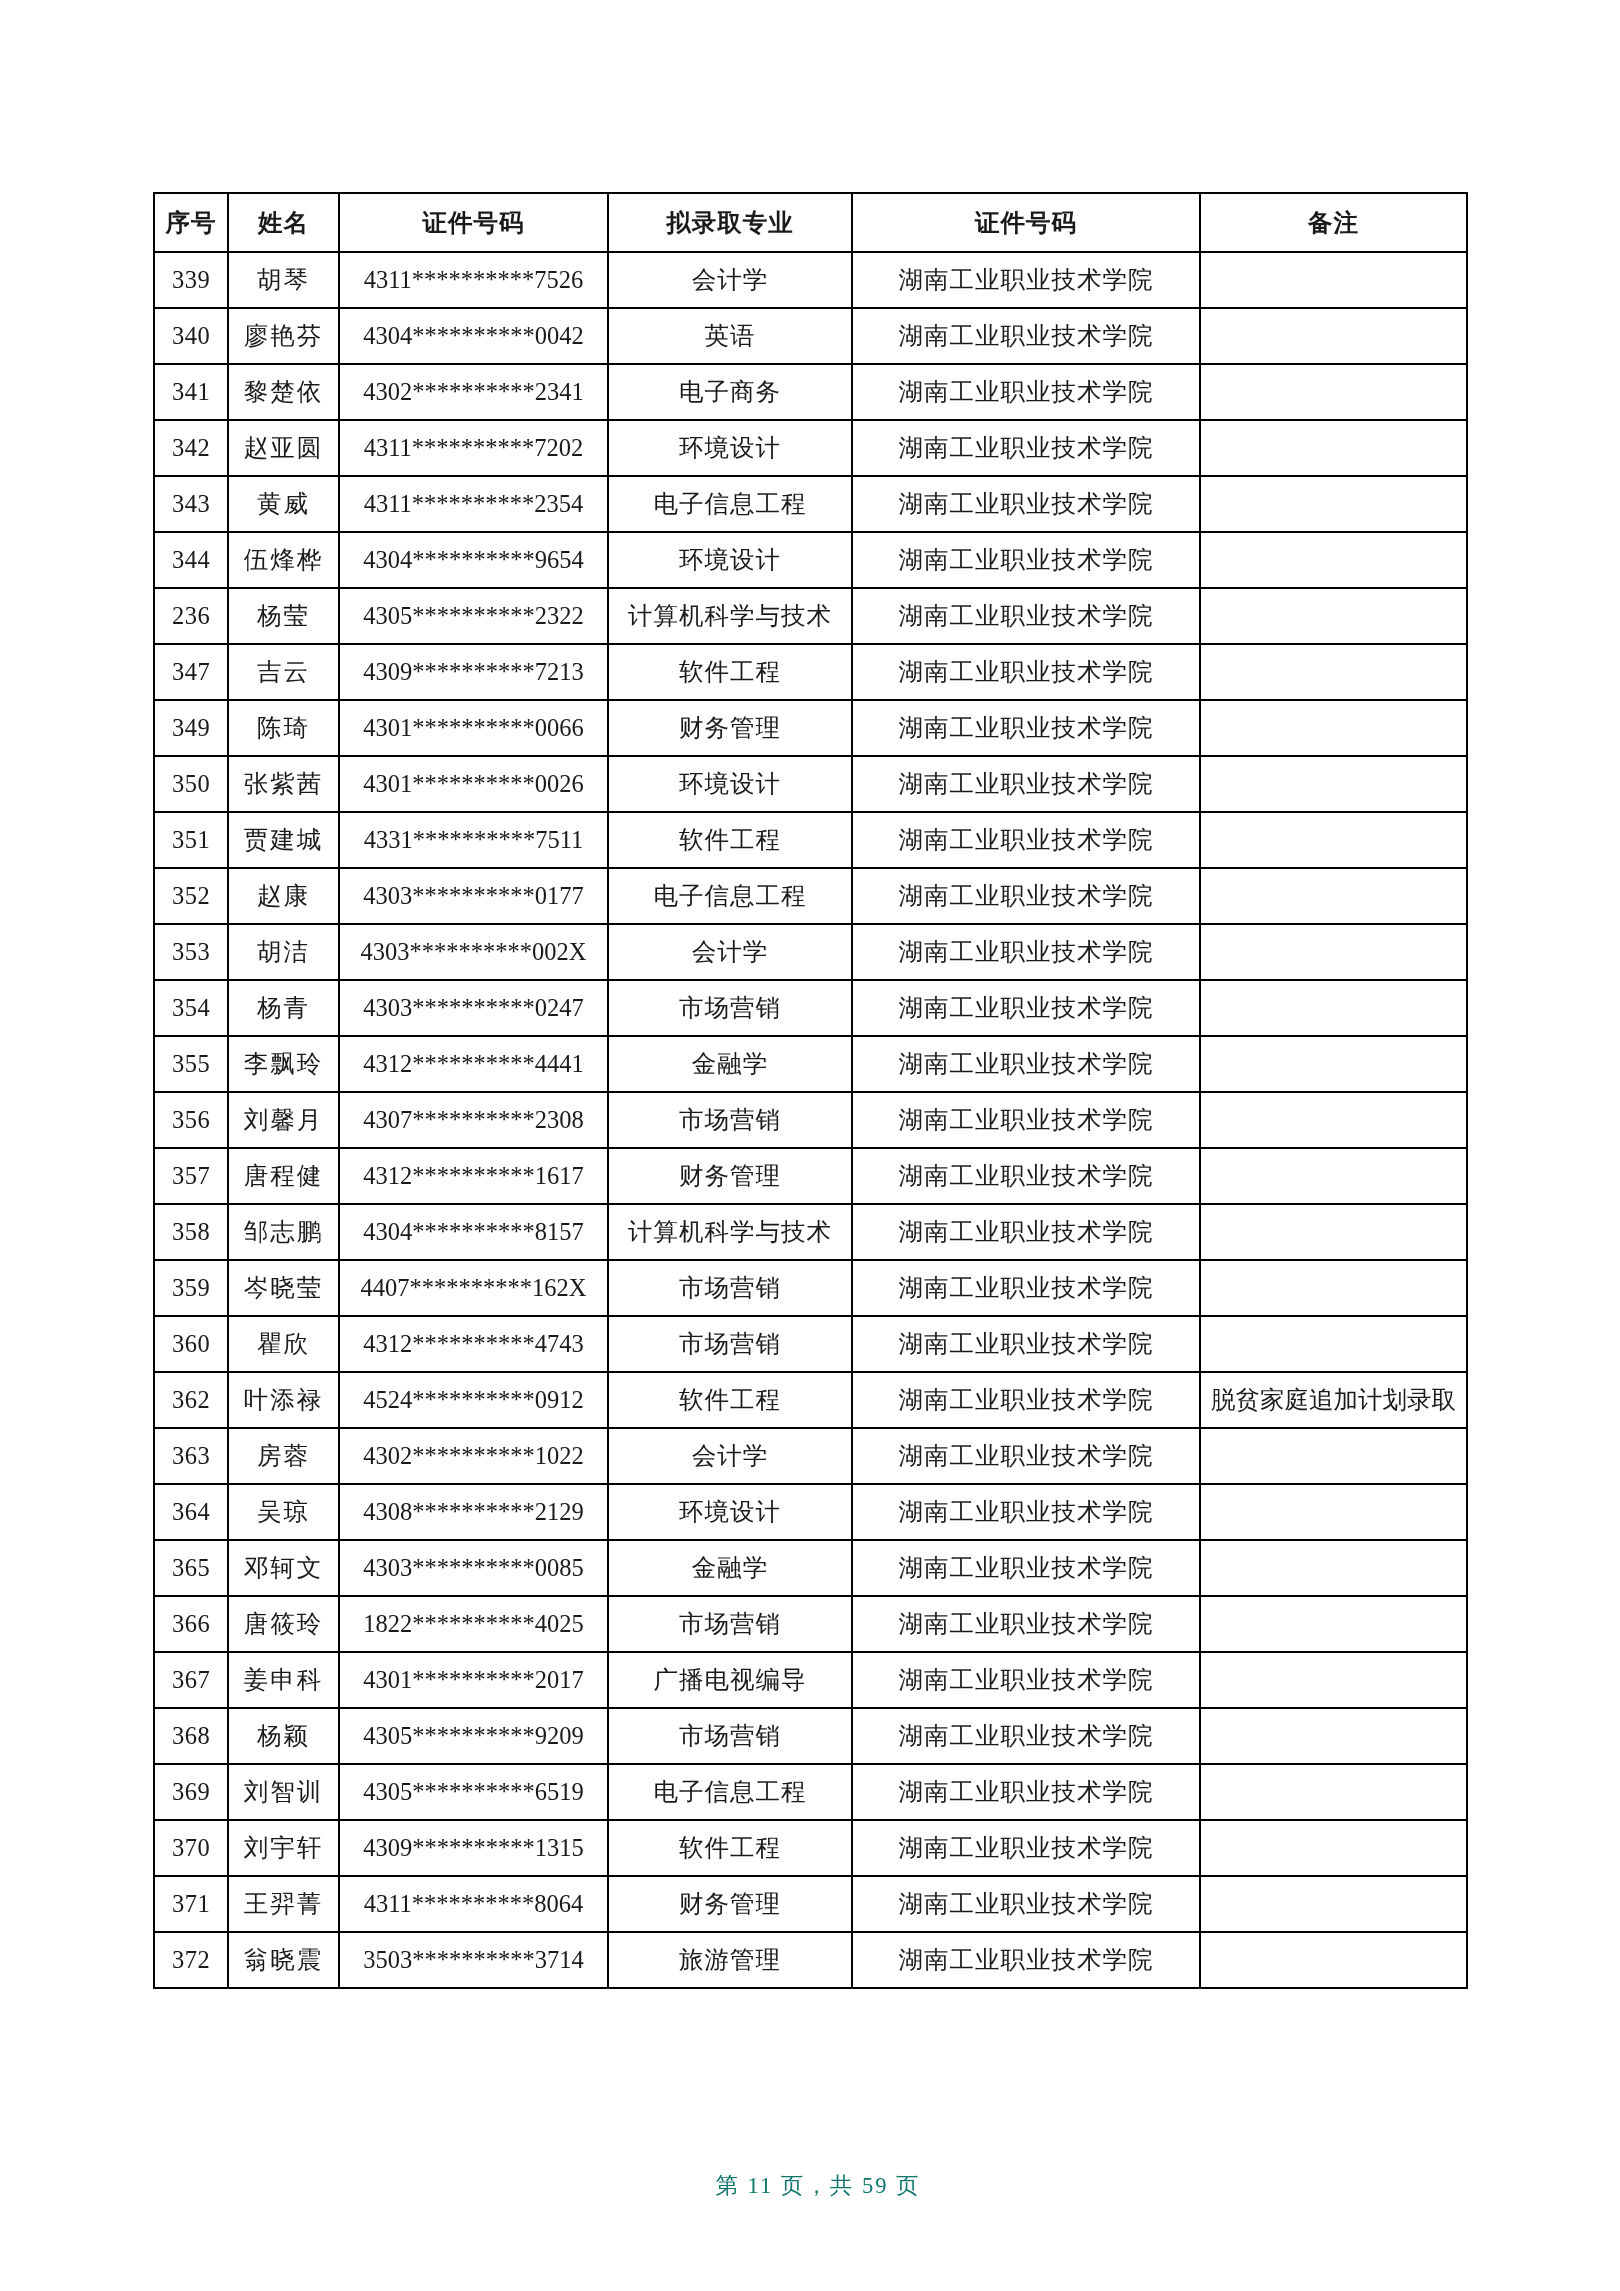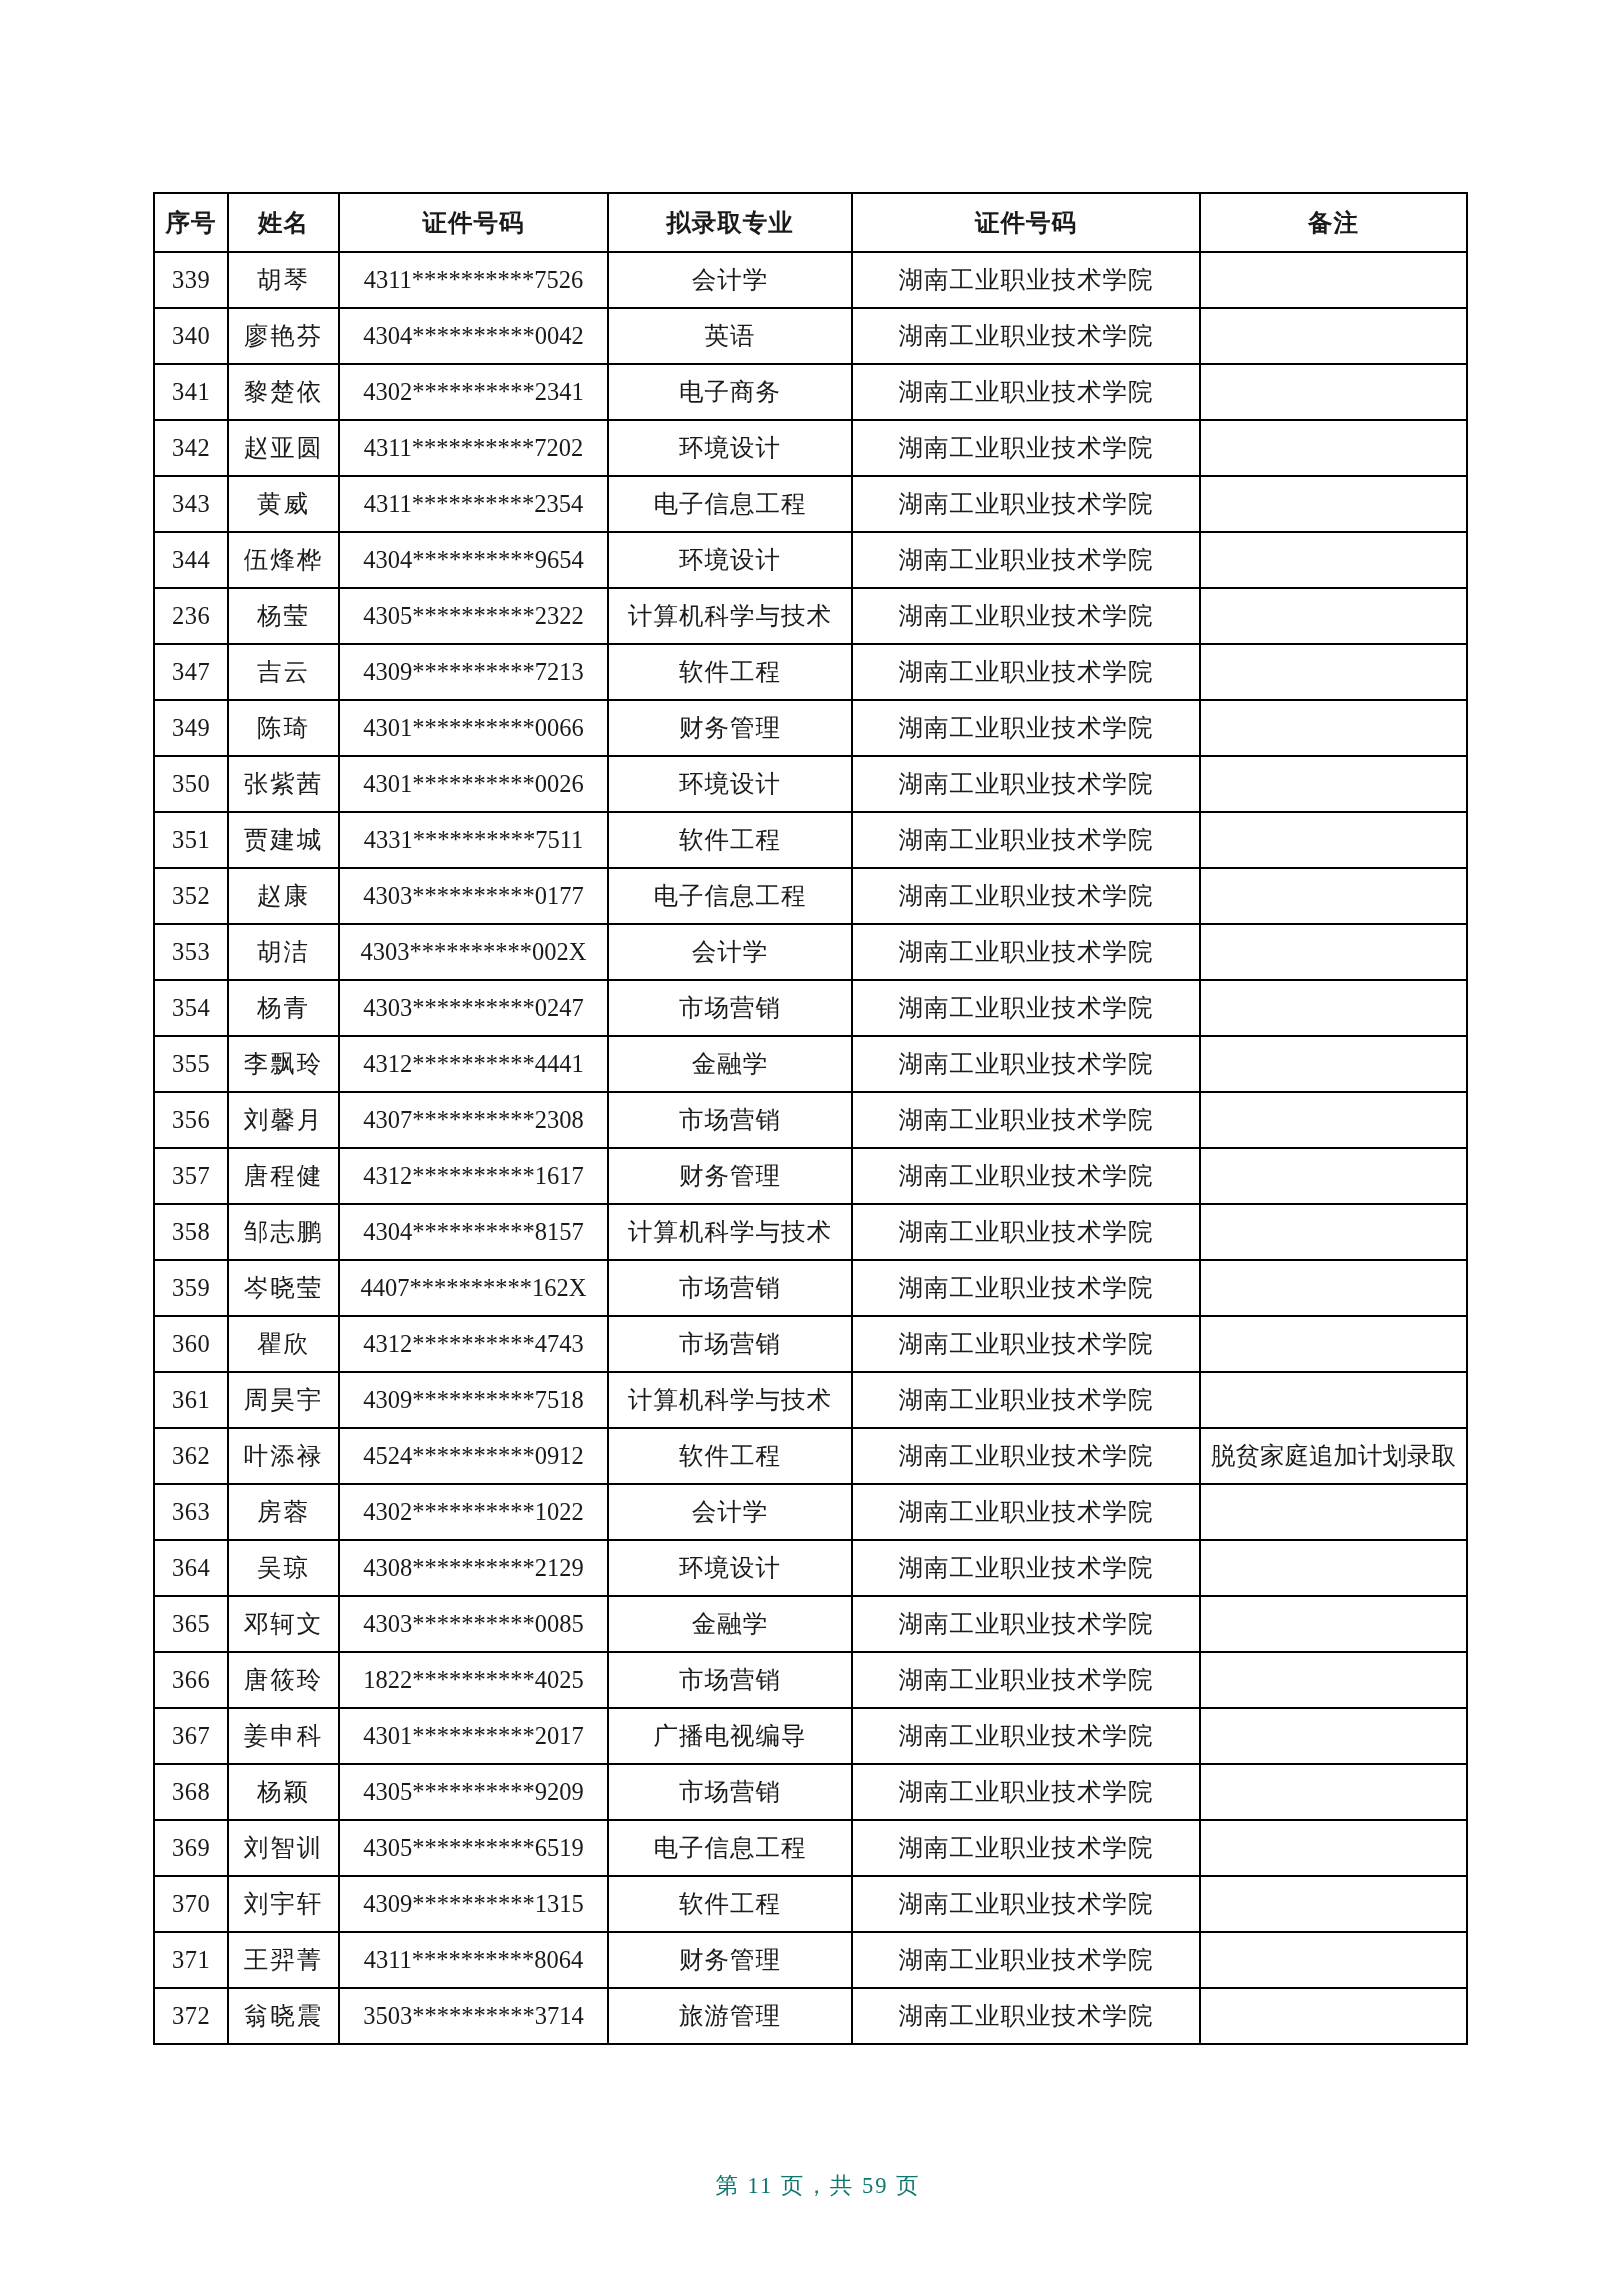--- a/index.html
+++ b/index.html
@@ -273,28 +273,20 @@
           </tr>
           <tr>
             <td class="seq">360</td>
             <td class="name">瞿欣</td>
             <td class="idnum">4312**********4743</td>
             <td class="major">市场营销</td>
             <td class="school">湖南工业职业技术学院</td>
             <td class="remark"></td>
           </tr>
           <tr>
-            <td class="seq">361</td>
-            <td class="name">周昊宇</td>
-            <td class="idnum">4309**********7518</td>
-            <td class="major">计算机科学与技术</td>
-            <td class="school">湖南工业职业技术学院</td>
-            <td class="remark"></td>
-          </tr>
-          <tr>
             <td class="seq">362</td>
             <td class="name">叶添禄</td>
             <td class="idnum">4524**********0912</td>
             <td class="major">软件工程</td>
             <td class="school">湖南工业职业技术学院</td>
             <td class="remark">脱贫家庭追加计划录取</td>
           </tr>
           <tr>
             <td class="seq">363</td>
             <td class="name">房蓉</td>

